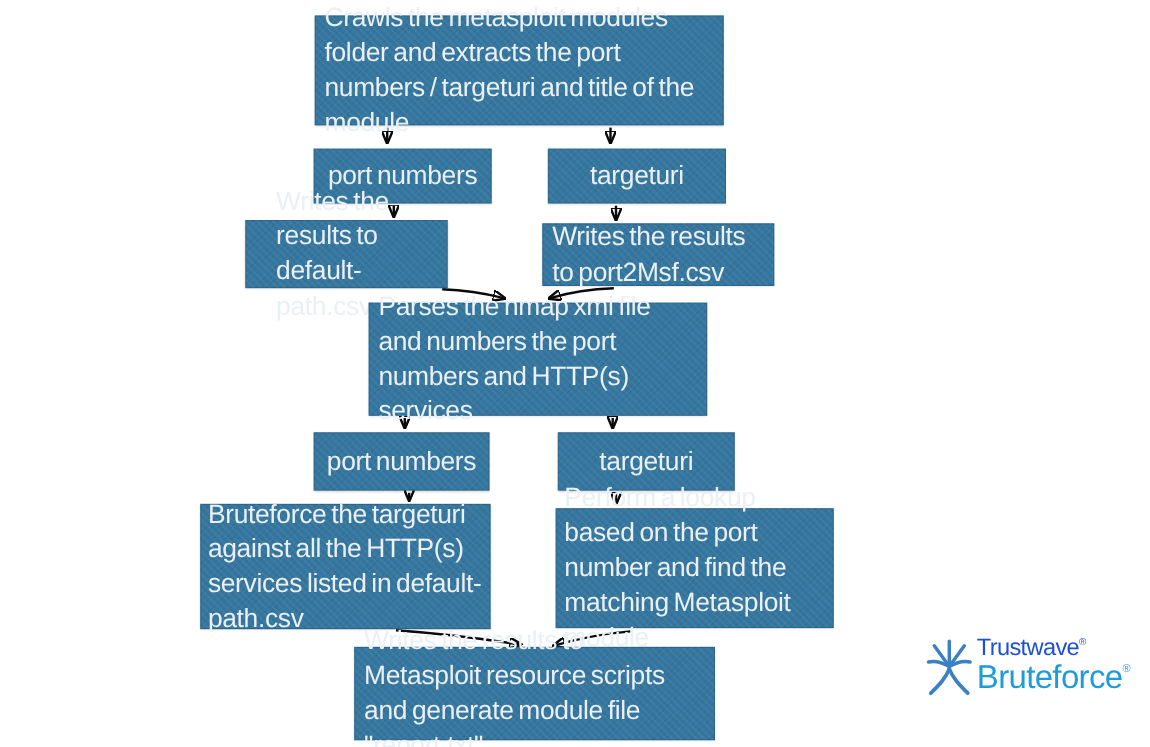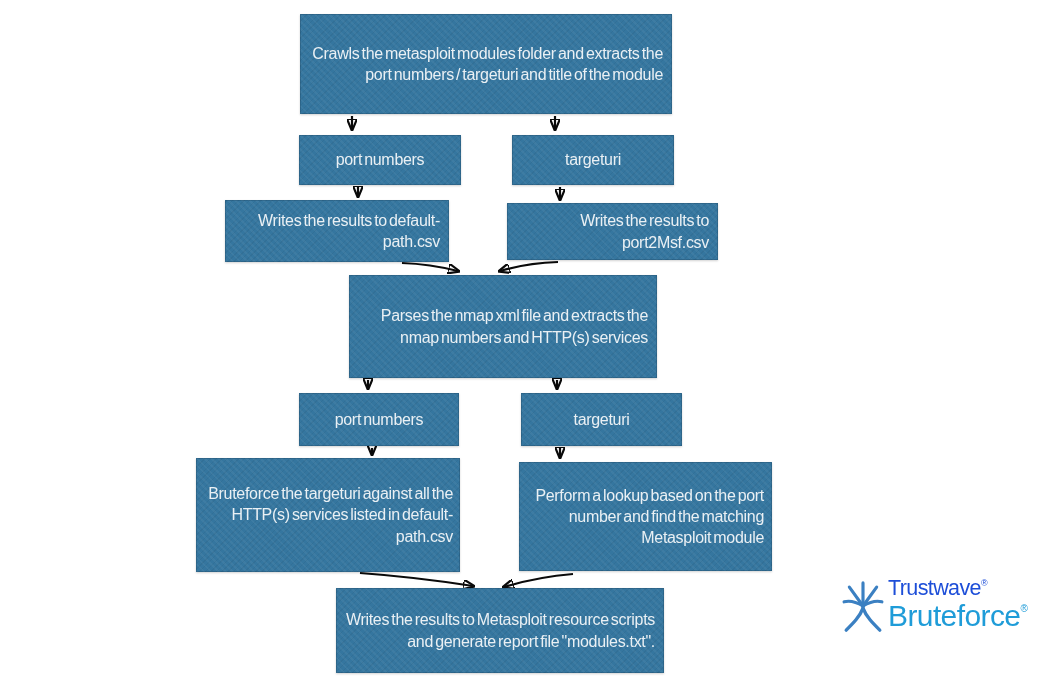--- a/index.html
+++ b/index.html
@@ -8,26 +8,25 @@
 
   .node{
     position:absolute;
     background-color:#35769F;
     background-image:
       repeating-linear-gradient(45deg, rgba(255,255,255,0.045) 0 2px, rgba(255,255,255,0) 2px 5px),
       repeating-linear-gradient(-45deg, rgba(0,0,0,0.05) 0 1px, rgba(0,0,0,0) 1px 4px);
     box-shadow: inset 0 0 0 1px rgba(20,50,75,0.25), 0 1px 2px rgba(0,0,0,0.18);
     color:#EAF0F4;
     display:flex;align-items:center;justify-content:center;
-    text-align:right;
-    font-size:16px;line-height:1.32;
+    text-align:left;
+    font-size:24px;line-height:1.32;
     letter-spacing:-0.3px;word-spacing:-2px;
     box-sizing:border-box;
     padding:4px 9px;
-    margin-left:14px;
   }
 
   #edge-layer{position:absolute;left:0;top:0;width:1045px;height:679px;pointer-events:none;}
   #edge-layer path{stroke:#0A0A0A;stroke-width:2.2;fill:none;}
 
   .logo{position:absolute;left:840px;top:576px;width:205px;height:72px;}
   .logo-icon{position:absolute;left:2px;top:3px;}
   .logo-text{position:absolute;left:48px;top:2px;white-space:nowrap;}
   .brand-line{font-size:21.5px;color:#1d4ed8;letter-spacing:-0.6px;line-height:1.0;}
   .product-line{font-size:30px;color:#1F9CD8;letter-spacing:-0.6px;line-height:1.0;margin-top:1px;font-weight:500;}
@@ -58,35 +57,35 @@
     <path d="M360,573 Q415,577 473,586" marker-end="url(#ah)"></path>
     <path d="M573,574 Q537,577 504,587" marker-end="url(#ah)"></path>
   </svg>
 
   <div class="node" style="left:286px;top:14px;width:372px;height:100px;">Crawls the metasploit modules folder and extracts the port numbers / targeturi and title of the module</div>
 
   <div class="node" style="left:285px;top:135px;width:162px;height:50px;">port numbers</div>
 
   <div class="node" style="left:498px;top:135px;width:162px;height:50px;">targeturi</div>
 
-  <div class="node" style="left:211px;top:200px;width:224px;height:62px;padding-left:28px;">Writes the results to default-path.csv</div>
+  <div class="node" style="left:223px;top:200px;width:184px;height:62px;padding-left:28px;">Writes the results to default-path.csv</div>
 
   <div class="node" style="left:493px;top:203px;width:211px;height:57px;">Writes the results to port2Msf.csv</div>
 
-  <div class="node" style="left:335px;top:275px;width:308px;height:103px;">Parses the nmap xml file and extracts the nmap numbers and HTTP(s) services</div>
+  <div class="node" style="left:335px;top:275px;width:308px;height:103px;">Parses the nmap xml file and numbers the port numbers and HTTP(s) services</div>
 
   <div class="node" style="left:285px;top:393px;width:160px;height:53px;">port numbers</div>
 
   <div class="node" style="left:507px;top:393px;width:161px;height:53px;">targeturi</div>
 
   <div class="node" style="left:182px;top:458px;width:264px;height:114px;padding:4px 7px;">Bruteforce the targeturi against all the HTTP(s) services listed in default-path.csv</div>
 
   <div class="node" style="left:505px;top:462px;width:253px;height:109px;padding:4px 8px;">Perform a lookup based on the port number and find the matching Metasploit module</div>
 
-  <div class="node" style="left:322px;top:588px;width:328px;height:85px;">Writes the results to Metasploit resource scripts and generate report file "modules.txt".</div>
+  <div class="node" style="left:322px;top:588px;width:328px;height:85px;">Writes the results to Metasploit resource scripts and generate module file "report.txt".</div>
 
   <div class="logo">
     <svg class="logo-icon" width="42" height="54" viewBox="0 0 40 50">
       <g stroke="#3B80C2" fill="none" stroke-linecap="round">
         <path d="M20,25 L20,3" stroke-width="3"></path>
         <path d="M20,25 L7,7" stroke-width="3"></path>
         <path d="M20,25 L33,7" stroke-width="3"></path>
         <path d="M20,25 Q10,19 2,21" stroke-width="3"></path>
         <path d="M20,25 Q30,19 38,21" stroke-width="3"></path>
         <path d="M20,27 C17,35 11,41 4,48" stroke-width="3.2"></path>

